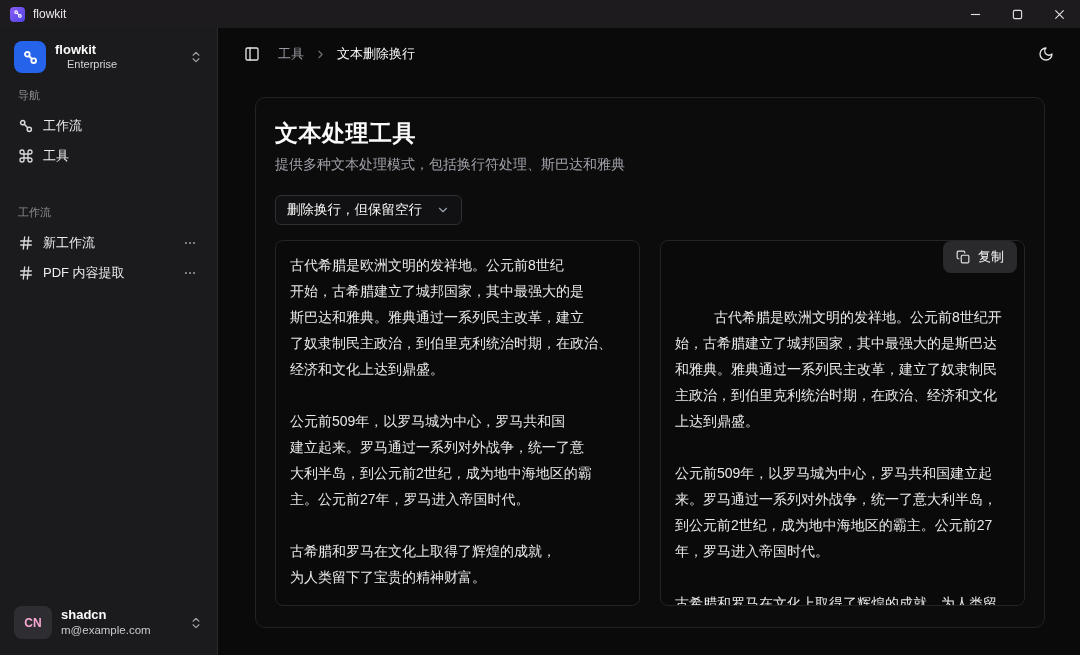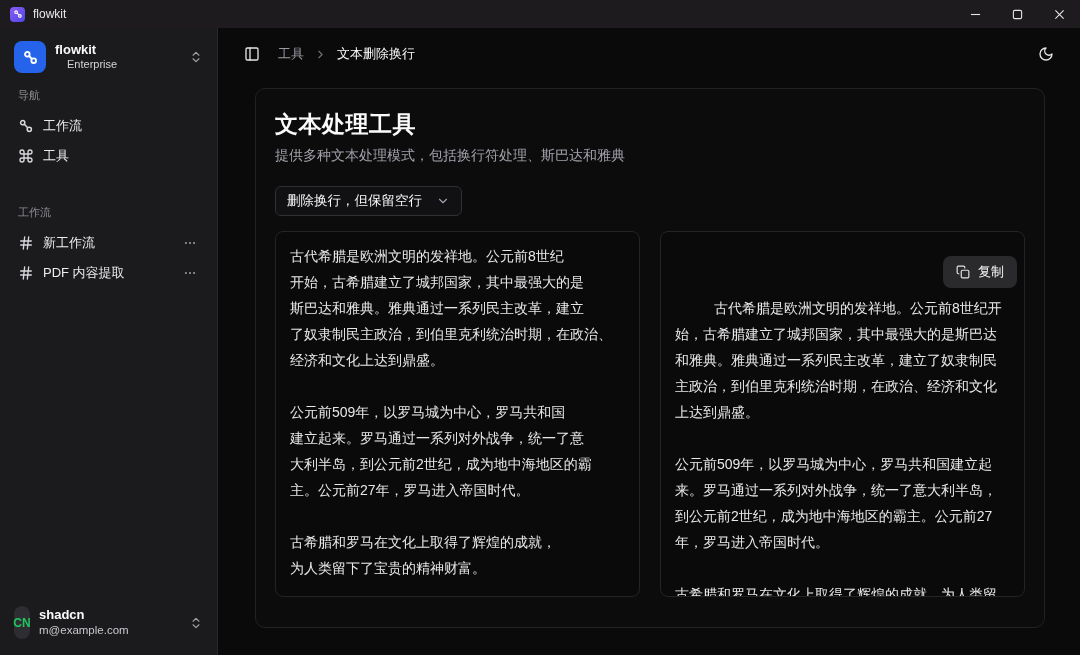--- a/index.html
+++ b/index.html
@@ -34,52 +34,52 @@
   .chevrons { color:#a1a1aa; }
   .nav-group { margin-top:8px; }
   .nav-group + .nav-group { margin-top:30px; }
   .group-label { font-size:11px; color:#8e8e93; padding:4px 8px 8px 8px; }
   .nav-item { display:flex; align-items:center; gap:9px; padding:7px 8px; border-radius:6px;
     font-size:13px; color:#ececee; cursor:pointer; height:30px; }
   .nav-item .nav-icon { color:#d9d9de; flex-shrink:0; }
   .nav-item .item-label { flex:1; white-space:nowrap; }
   .item-menu { color:#a1a1aa; padding:0 2px; cursor:pointer; }
   .sidebar-footer { margin-top:auto; display:flex; align-items:center; gap:9px; padding:4px 4px; border-radius:8px; cursor:pointer; }
-  .avatar { width:16px; height:33px; border-radius:8px; background:#2e2e32; color:#22c55e;
+  .avatar { width:38px; height:33px; border-radius:8px; background:#2e2e32; color:#f9a8d4;
     font-size:12px; font-weight:bold; display:flex; align-items:center; justify-content:center; flex-shrink:0; }
   .user-meta { flex:1; line-height:1.3; }
   .user-name { font-size:13px; font-weight:bold; }
   .user-email { font-size:11.5px; color:#c9c9cf; }
 
   
   .main { flex:1; display:flex; flex-direction:column; background:#0a0a0a; min-width:0; }
   .main-header { height:52px; display:flex; align-items:center; gap:14px; padding:0 22px; flex-shrink:0; }
   .icon-btn { background:transparent; border:none; color:#e5e5e5; cursor:pointer; padding:4px; border-radius:6px; display:flex; }
   .breadcrumb { display:flex; align-items:center; gap:10px; font-size:13px; }
   .crumb-muted { color:#9a9aa2; cursor:pointer; }
   .crumb-sep { color:#71717a; display:flex; }
   .crumb-current { color:#fafafa; }
   .theme-toggle { margin-left:auto; }
 
-  .card { margin:8px 35px 27px 37px; height:548px; background:#0c0c0d; border:1px solid #222225;
+  .card { margin:17px 35px 27px 37px; height:548px; background:#0c0c0d; border:1px solid #222225;
     border-radius:10px; padding:20px 19px; overflow:hidden; }
   .card-title { font-size:23px; font-weight:bold; letter-spacing:0.5px; }
   .card-subtitle { margin-top:7px; font-size:14px; color:#a1a1aa; }
   .mode-select { margin-top:21px; min-width:172px; height:30px; display:inline-flex; align-items:center;
     justify-content:space-between; gap:14px; padding:0 11px; background:#111113; border:1px solid #303034;
     border-radius:6px; color:#fafafa; font-size:13.5px; cursor:pointer;
     font-family:"Liberation Sans","DejaVu Sans",sans-serif; }
   .mode-select .chev { color:#9ca3af; display:flex; }
 
   .panels { display:flex; gap:20px; margin-top:15px; height:366px; }
   .panel { flex:1; border:1px solid #242427; border-radius:8px; background:#0a0a0b;
     padding:11px 14px; font-size:14px; line-height:1.86; color:#e8e8ea;
     white-space:pre-wrap; overflow:hidden; min-width:0; }
   .panel.output { position:relative; }
-  .copy-btn { position:absolute; top:24px; right:7px; display:flex; align-items:center; gap:8px;
+  .copy-btn { position:absolute; top:0; right:7px; display:flex; align-items:center; gap:8px;
     background:#2a2a2d; border:none; border-radius:8px; padding:7px 13px; color:#fafafa;
     font-size:13px; cursor:pointer; font-family:"Liberation Sans","DejaVu Sans",sans-serif; }
   .copy-btn svg { color:#e4e4e7; }
 </style>
 </head>
 <body>
 
 <div class="titlebar">
   <div class="titlebar-left">
     <span class="app-icon">

